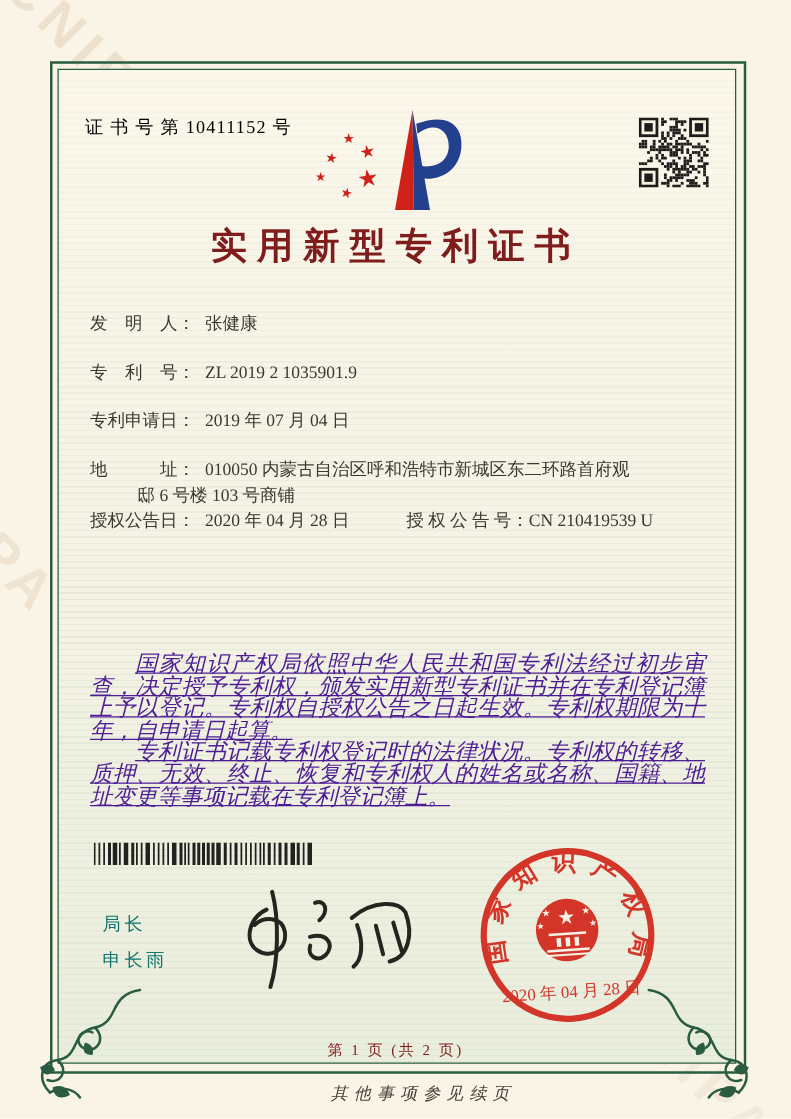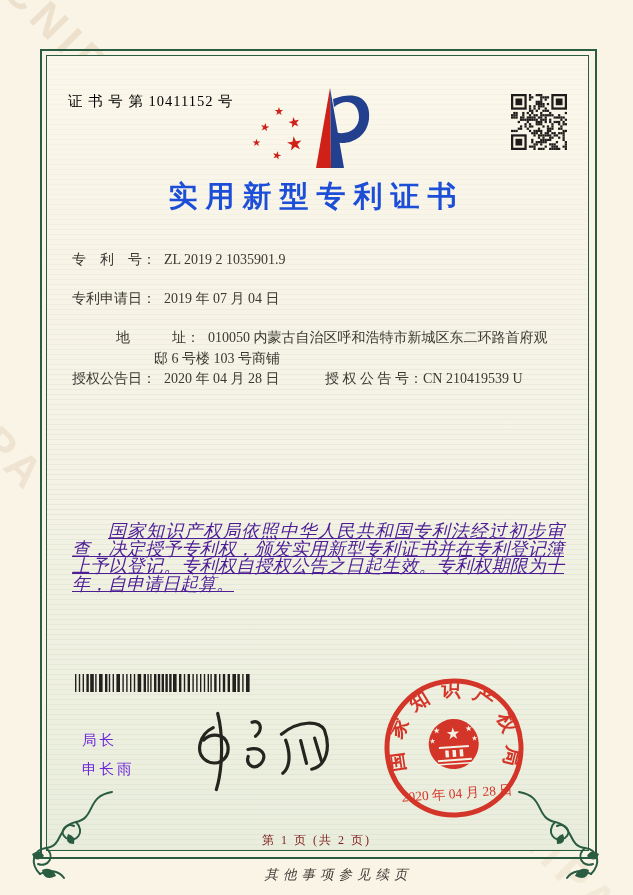--- a/index.html
+++ b/index.html
@@ -31,38 +31,38 @@
   .logo{position:absolute;left:246px;top:86px;width:126px;height:86px;z-index:5;}
   .logo .star{position:absolute;color:#cf2118;line-height:1;}
   .logo .s1{left:28px;top:20px;font-size:11px;}
   .logo .s2{left:42px;top:30px;font-size:14px;transform:rotate(-12deg);}
   .logo .s3{left:14px;top:36px;font-size:11px;transform:rotate(10deg);}
   .logo .s4{left:6px;top:52px;font-size:10px;}
   .logo .s5{left:40px;top:48px;font-size:19px;transform:rotate(-8deg);}
   .logo .s6{left:26px;top:64px;font-size:11px;transform:rotate(14deg);}
   .qr{position:absolute;left:511px;top:94px;width:56px;height:56px;z-index:5;}
   .title{position:absolute;left:0;right:0;top:177px;text-align:center;font-size:29px;
-      font-weight:bold;letter-spacing:8px;color:#1d4ed8;z-index:5;}
+      font-weight:bold;letter-spacing:8px;color:#7f1d1d;z-index:5;}
   
   .fields{position:absolute;left:72px;top:250px;width:488px;font-size:14px;z-index:5;}
   .frow{line-height:20px;margin-bottom:19px;white-space:nowrap;}
   .flabel{display:inline-block;width:92px;}
   .addr-line2{line-height:20px;margin-left:38px;margin-top:1px;}
-  .frow.addr{margin-bottom:0;margin-left:44px;}
+  .frow.addr{margin-bottom:0;}
   .frow.last{position:relative;}
   .pair2{position:absolute;left:253px;top:0;}
   
   .paras{position:absolute;left:72px;top:523px;width:492px;font-size:18px;
       line-height:17.6px;text-align:justify;color:#4c1d95;font-style:italic;z-index:5;text-decoration:underline;}
   .paras p{margin:0;text-indent:2em;}
   
   .barcode{position:absolute;left:75px;top:674px;width:178px;height:18px;z-index:5;}
   
   .director{position:absolute;left:82px;top:730px;z-index:5;
-      font-family:"Liberation Sans",sans-serif;font-size:14.5px;letter-spacing:3px;color:#6d28d9;}
+      font-family:"Liberation Sans",sans-serif;font-size:14.5px;letter-spacing:3px;color:#0f766e;}
   .director div{line-height:20px;margin-bottom:9px;}
   .signature{position:absolute;left:182px;top:706px;z-index:5;transform:rotate(-2deg);}
   
   .seal{position:absolute;left:382px;top:676px;width:144px;height:144px;z-index:6;
       transform:rotate(-4deg);opacity:.93;}
   
   .page-note{position:absolute;left:0;right:0;top:832px;text-align:center;
       font-size:12px;letter-spacing:2px;color:#7f1d1d;z-index:5;}
   .cont-note{position:absolute;left:0;right:0;top:866px;text-align:center;
       font-size:13.5px;letter-spacing:5px;color:#45403a;font-style:italic;z-index:5;padding-left:44px;}
@@ -339,39 +339,43 @@
       <rect x="20" y="2" width="3" height="3" fill="#1d1c1a"></rect>
       <rect x="0" y="18" width="7" height="7" fill="#1d1c1a"></rect>
       <rect x="1" y="19" width="5" height="5" fill="#f6f1e2"></rect>
       <rect x="2" y="20" width="3" height="3" fill="#1d1c1a"></rect>
     </svg>
 
   <div class="title">实用新型专利证书</div>
 
   <div class="fields">
     <div class="frow">
+      <span class="flabel">发　明　人：</span><span class="fvalue">张健康</span>
+    </div>
+    <div class="frow">
       <span class="flabel">专　利　号：</span><span class="fvalue">ZL 2019 2 1035901.9</span>
     </div>
     <div class="frow">
       <span class="flabel">专利申请日：</span><span class="fvalue">2019 年 07 月 04 日</span>
     </div>
     <div class="frow addr">
       <span class="flabel">地　　　址：</span><span class="fvalue">010050  内蒙古自治区呼和浩特市新城区东二环路首府观</span>
       <div class="addr-line2">邸 6 号楼 103 号商铺</div>
     </div>
     <div class="frow last">
       <span class="flabel">授权公告日：</span><span class="fvalue">2020 年 04 月 28 日</span>
       <span class="pair2">
         <span>授 权 公 告 号：</span><span>CN 210419539 U</span>
       </span>
     </div>
   </div>
 
   <div class="paras">
     <p>国家知识产权局依照中华人民共和国专利法经过初步审查，决定授予专利权，颁发实用新型专利证书并在专利登记簿上予以登记。专利权自授权公告之日起生效。专利权期限为十年，自申请日起算。</p>
+    <p>专利证书记载专利权登记时的法律状况。专利权的转移、质押、无效、终止、恢复和专利权人的姓名或名称、国籍、地址变更等事项记载在专利登记簿上。</p>
   </div>
 
   <svg id="barcode" class="barcode" viewBox="0 0 178 18" preserveAspectRatio="none">
       <rect x="0" y="0" width="1.4" height="18" fill="#23211e"></rect>
       <rect x="3.8" y="0" width="1.4" height="18" fill="#23211e"></rect>
       <rect x="7.6" y="0" width="1.4" height="18" fill="#23211e"></rect>
       <rect x="11.399999999999999" y="0" width="2.4" height="18" fill="#23211e"></rect>
       <rect x="15.2" y="0" width="3.6" height="18" fill="#23211e"></rect>
       <rect x="20.2" y="0" width="1.4" height="18" fill="#23211e"></rect>
       <rect x="24" y="0" width="3.6" height="18" fill="#23211e"></rect>

